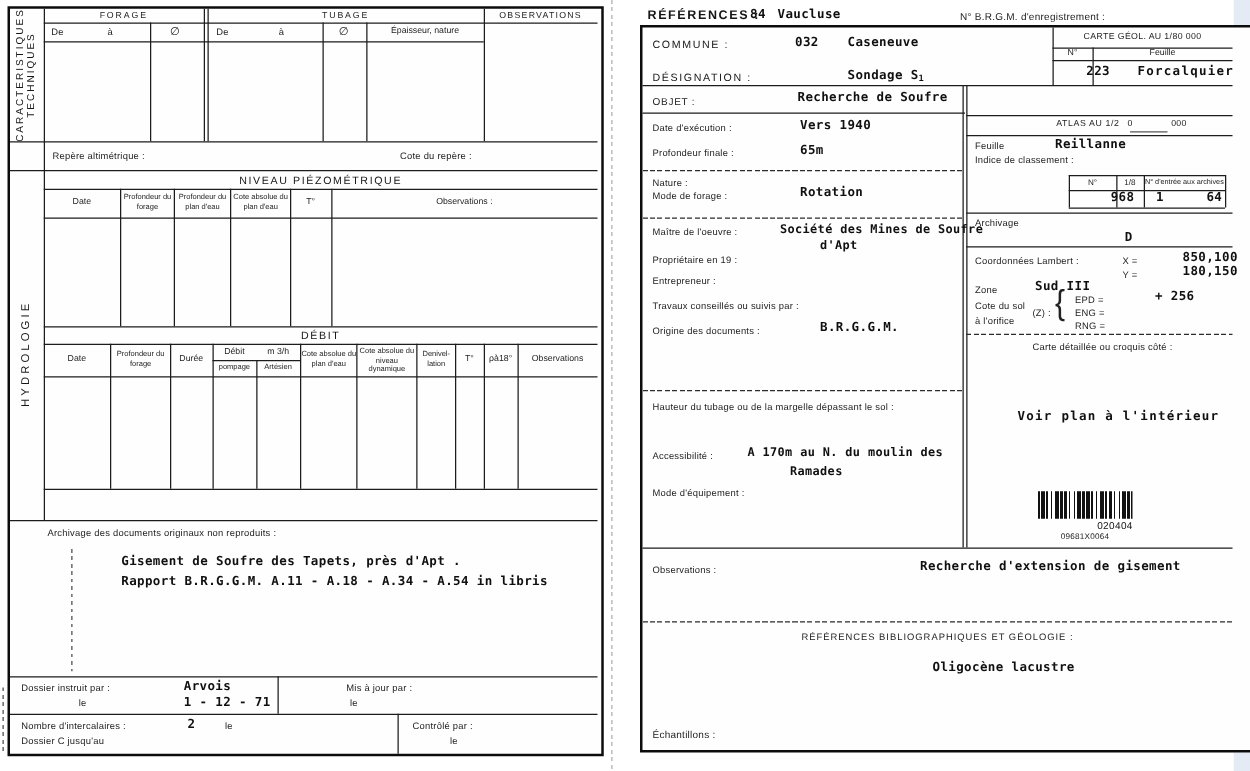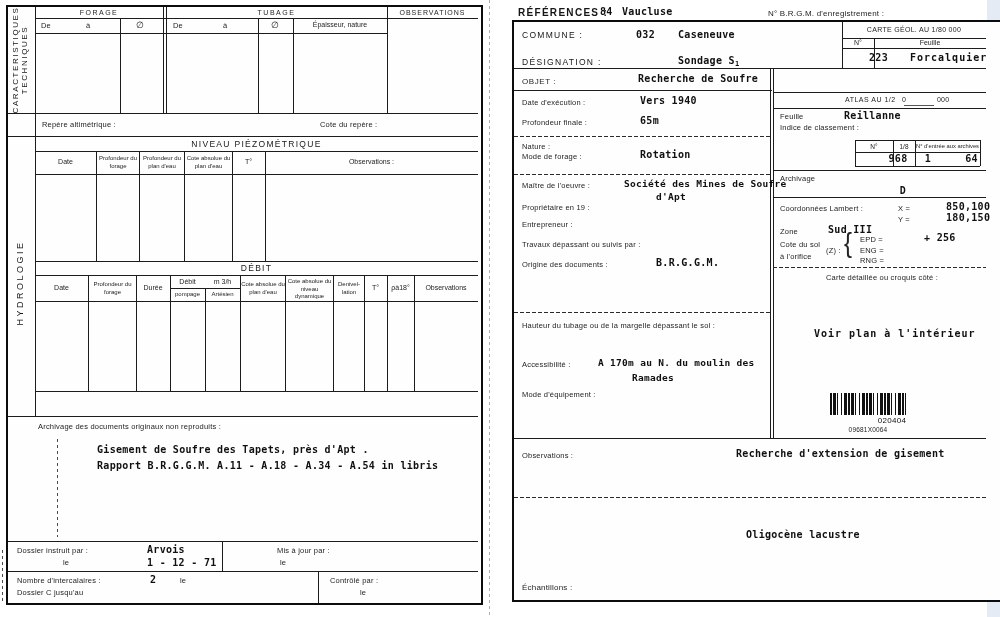--- a/index.html
+++ b/index.html
@@ -199,21 +199,21 @@
   <div class="lbl" style="left:8px;top:96px;">Profondeur finale :</div>
   <div class="typed" style="left:102px;top:93px;">65m</div>
   <div class="lbl" style="left:8px;top:120px;">Nature :</div>
   <div class="lbl" style="left:8px;top:130px;">Mode de forage :</div>
   <div class="typed" style="left:102px;top:127px;">Rotation</div>
   <div class="lbl" style="left:8px;top:159px;">Maître de l'oeuvre :</div>
   <div class="typed typed9" style="left:86px;top:156px;">Société des Mines de Soufre</div>
   <div class="typed typed9" style="left:118px;top:169px;">d'Apt</div>
   <div class="lbl" style="left:8px;top:181px;">Propriétaire en 19 :</div>
   <div class="lbl" style="left:8px;top:198px;">Entrepreneur :</div>
-  <div class="lbl" style="left:8px;top:218px;">Travaux dépassant ou suivis par :</div>
+  <div class="lbl" style="left:8px;top:218px;">Travaux conseillés ou suivis par :</div>
   <div class="lbl" style="left:8px;top:238px;">Origine des documents :</div>
   <div class="typed" style="left:118px;top:235px;">B.R.G.G.M.</div>
   <div class="lbl" style="left:8px;top:299px;">Hauteur du tubage ou de la margelle dépassant le sol :</div>
   <div class="lbl" style="left:8px;top:338px;">Accessibilité :</div>
   <div class="typed typed9" style="left:60px;top:335px;">A 170m au N. du moulin des</div>
   <div class="typed typed9" style="left:94px;top:350px;">Ramades</div>
   <div class="lbl" style="left:8px;top:368px;">Mode d'équipement :</div>
 
   <div class="lbl" style="left:331px;top:74px;font-size:7px;letter-spacing:.5px;">
     <span>ATLAS AU 1/2</span>
@@ -248,15 +248,16 @@
   <div class="lbl" style="left:346px;top:224px;">ENG =</div>
   <div class="lbl" style="left:346px;top:234px;">RNG =</div>
   <div class="lbl ctr" style="left:270px;top:251px;width:196px;">Carte détaillée ou croquis côté :</div>
   <div class="typed" style="left:276px;top:306px;letter-spacing:1px;">Voir plan à l'intérieur</div>
   <div class="barcode" style="left:316px;top:371px;width:76px;height:22px;"></div>
   <div class="typed ctr" style="left:316px;top:394px;width:76px;font-size:8px;font-weight:normal;font-family:'Liberation Sans',sans-serif;">020404</div>
   <div class="lbl ctr" style="left:304px;top:404px;width:100px;font-size:6.5px;">09681X0064</div>
 
   <div class="lbl" style="left:8px;top:429px;">Observations :</div>
   <div class="typed" style="left:198px;top:426px;">Recherche d'extension de gisement</div>
+  <div class="lbl ctr" style="left:36px;top:483px;width:400px;letter-spacing:.8px;">RÉFÉRENCES BIBLIOGRAPHIQUES ET GÉOLOGIE :</div>
   <div class="typed" style="left:208px;top:507px;">Oligocène lacustre</div>
   <div class="lbl" style="left:8px;top:561px;font-size:8px;">Échantillons :</div>
 </div>
 
 </body></html>

